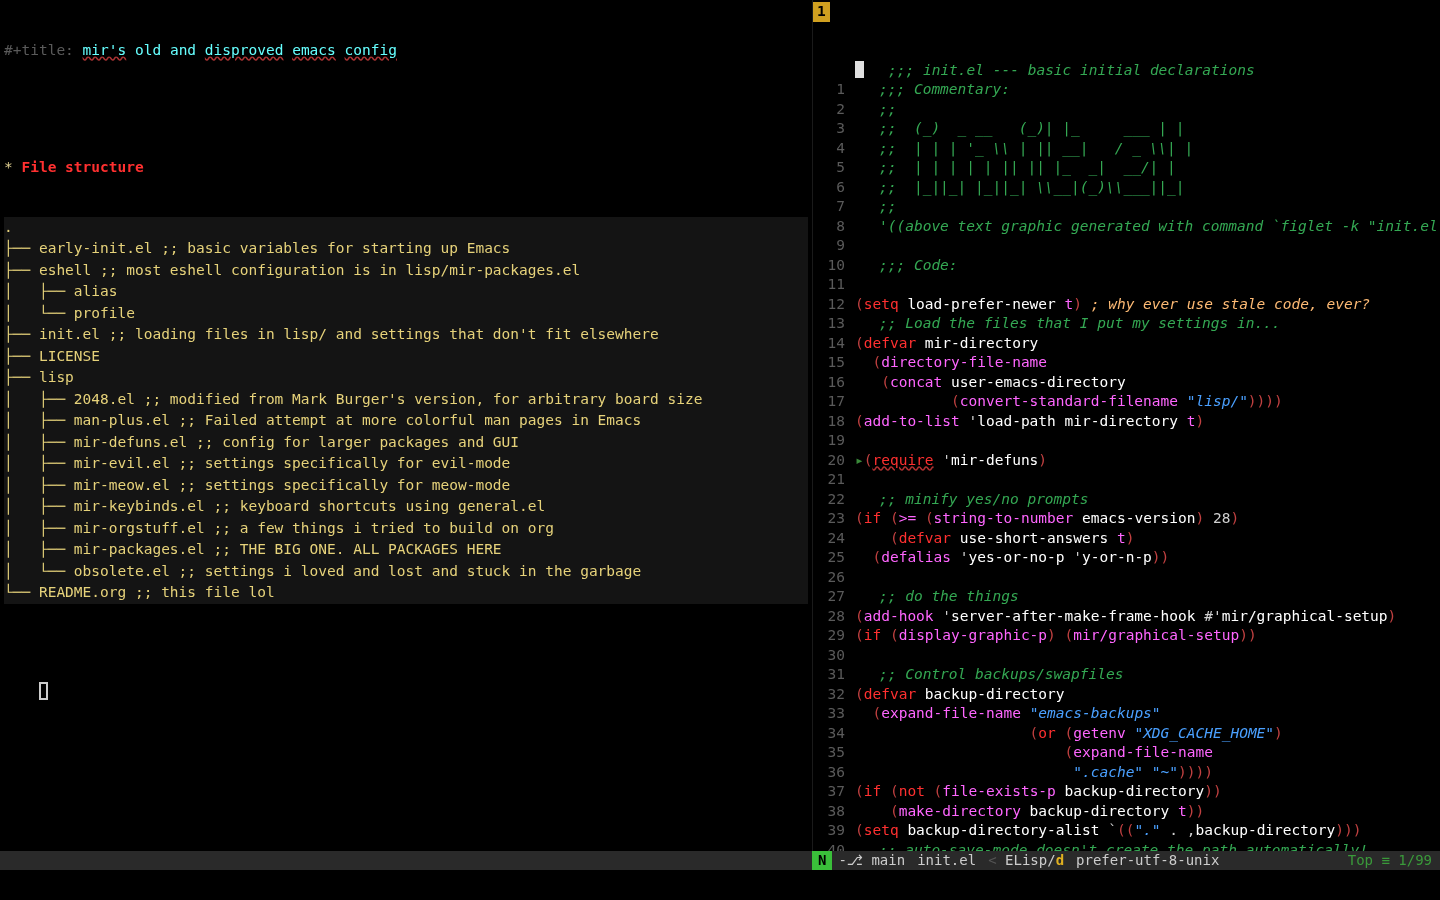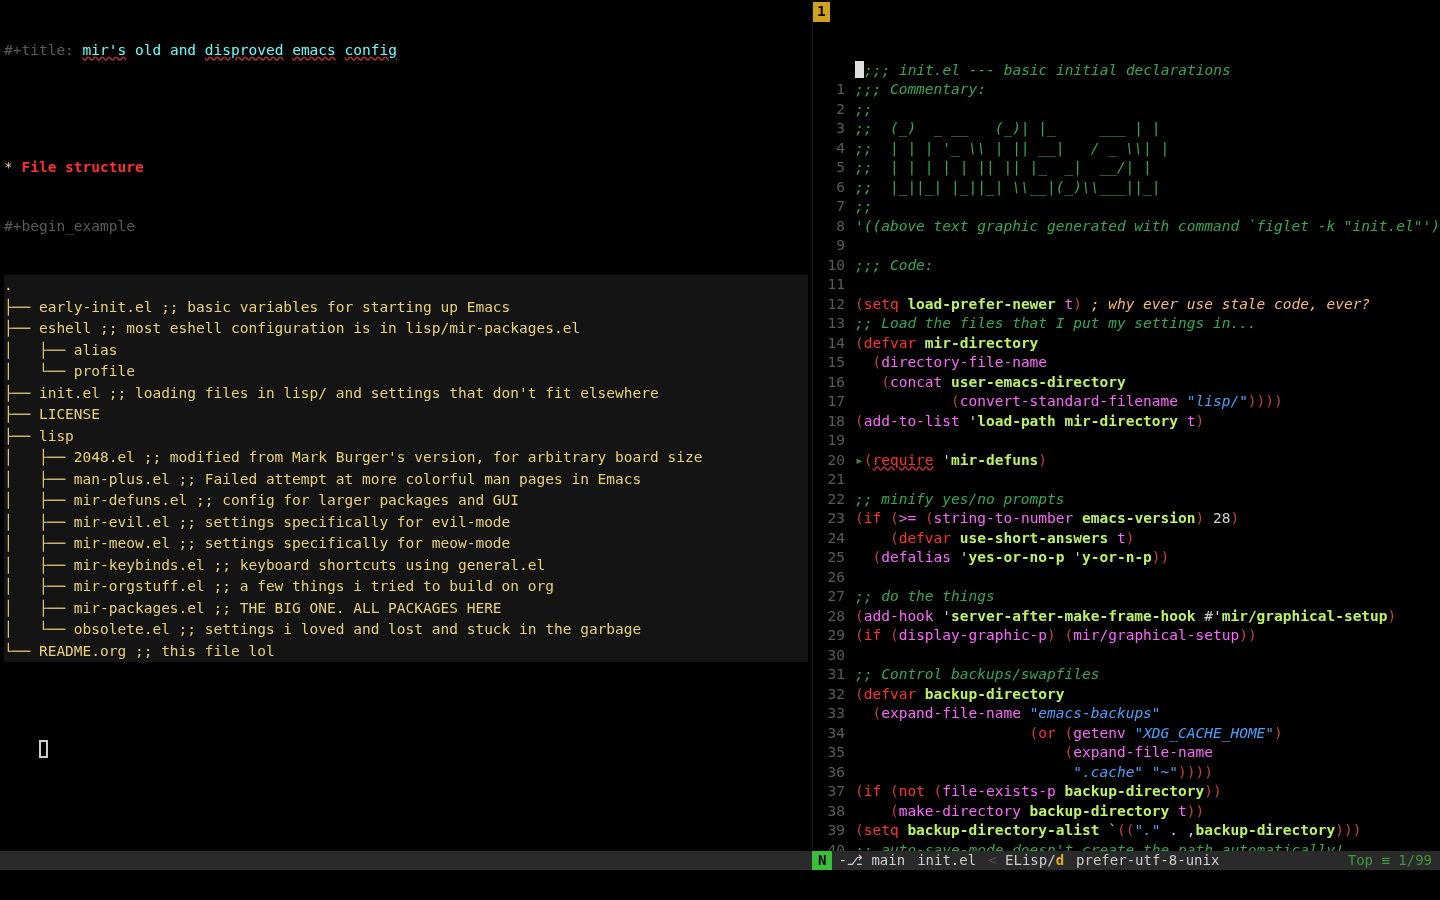--- a/index.html
+++ b/index.html
@@ -61,26 +61,26 @@
   }
   .ln-cur { color:#d0d0d0; }
   .code { flex:1; white-space:pre; }
   .code-cursor {
     display:inline-block;
     background:#e0e0e0; color:#000;
     width:9px; height:17px;
   }
 
   
-  .cmt  { color:#34a853; font-style:italic; }
+  .cmt  { color:#34a853; font-style:italic;padding-left:24px; }
   .cmt2 { color:#fdba74; font-style:italic; }
   .paren{ color:#c04040; }
   .kw   { color:#ff3030; font-weight:normal; }
   .fn   { color:#ff66ff; }
-  .var  { color:#bef264;font-weight:bold; }
+  .var  { color:#ffffff; }
   .str  { color:#4aa0ff; font-style:italic; }
   .num  { color:#d0d0d0; }
   .quote{ color:#d0d0d0; }
   .sym  { color:#d0d0d0; }
   .gtr  { color:#3a8a3a; }
   .uwave{ text-decoration: underline wavy #b03030; }
 
   
   .modelines {
     display:flex;
@@ -116,21 +116,20 @@
 </style>
 </head>
 <body>
 
 <div class="split">
 
   <div class="pane pane-left">
     <div><span class="dim">#+title: </span><span id="title-words"><span class="title titleU">mir's</span> <span class="title">old</span> <span class="title">and</span> <span class="title titleU">disproved</span> <span class="title titleU">emacs</span> <span class="title titleU">config</span></span></div>
     <div>&nbsp;</div>
     <div><span class="hdgStar">* </span><span class="hdg">File structure</span></div>
-    <div class="dim">#+begin_example</div>
     <div id="tree"><div class="example">.</div><div class="example">├── early-init.el ;; basic variables for starting up Emacs</div><div class="example">├── eshell ;; most eshell configuration is in lisp/mir-packages.el</div><div class="example">│   ├── alias</div><div class="example">│   └── profile</div><div class="example">├── init.el ;; loading files in lisp/ and settings that don't fit elsewhere</div><div class="example">├── LICENSE</div><div class="example">├── lisp</div><div class="example">│   ├── 2048.el ;; modified from Mark Burger's version, for arbitrary board size</div><div class="example">│   ├── man-plus.el ;; Failed attempt at more colorful man pages in Emacs</div><div class="example">│   ├── mir-defuns.el ;; config for larger packages and GUI</div><div class="example">│   ├── mir-evil.el ;; settings specifically for evil-mode</div><div class="example">│   ├── mir-meow.el ;; settings specifically for meow-mode</div><div class="example">│   ├── mir-keybinds.el ;; keyboard shortcuts using general.el</div><div class="example">│   ├── mir-orgstuff.el ;; a few things i tried to build on org</div><div class="example">│   ├── mir-packages.el ;; THE BIG ONE. ALL PACKAGES HERE</div><div class="example">│   └── obsolete.el ;; settings i loved and lost and stuck in the garbage</div><div class="example">└── README.org ;; this file lol</div></div>
     <div>&nbsp;</div>
     <span class="cursor"></span>
   </div>
 
   <div class="pane pane-right">
     <div class="code-area">
       <span class="gutter-hl">1</span>
       <div id="code"><div class="code-line"><span class="ln ln-cur"></span><span class="code"><span class="code-cursor">&nbsp;</span><span class="cmt">;;; init.el --- basic initial declarations</span></span></div><div class="code-line"><span class="ln">1</span><span class="code"><span class="cmt">;;; Commentary:</span></span></div><div class="code-line"><span class="ln">2</span><span class="code"><span class="cmt">;;</span></span></div><div class="code-line"><span class="ln">3</span><span class="code"><span class="cmt">;;  (_)  _ __   (_)| |_     ___ | |</span></span></div><div class="code-line"><span class="ln">4</span><span class="code"><span class="cmt">;;  | | | '_ \\ | || __|   / _ \\| |</span></span></div><div class="code-line"><span class="ln">5</span><span class="code"><span class="cmt">;;  | | | | | || || |_  _|  __/| |</span></span></div><div class="code-line"><span class="ln">6</span><span class="code"><span class="cmt">;;  |_||_| |_||_| \\__|(_)\\___||_|</span></span></div><div class="code-line"><span class="ln">7</span><span class="code"><span class="cmt">;;</span></span></div><div class="code-line"><span class="ln">8</span><span class="code"><span class="cmt">'((above text graphic generated with command `figlet -k "init.el"'))</span></span></div><div class="code-line"><span class="ln">9</span><span class="code"></span></div><div class="code-line"><span class="ln">10</span><span class="code"><span class="cmt">;;; Code:</span></span></div><div class="code-line"><span class="ln">11</span><span class="code"></span></div><div class="code-line"><span class="ln">12</span><span class="code"><span class="paren">(</span><span class="kw">setq</span> <span class="var">load-prefer-newer</span> <span class="fn">t</span><span class="paren">)</span> <span class="cmt2">; why ever use stale code, ever?</span></span></div><div class="code-line"><span class="ln">13</span><span class="code"><span class="cmt">;; Load the files that I put my settings in...</span></span></div><div class="code-line"><span class="ln">14</span><span class="code"><span class="paren">(</span><span class="kw">defvar</span> <span class="var">mir-directory</span></span></div><div class="code-line"><span class="ln">15</span><span class="code">  <span class="paren">(</span><span class="fn">directory-file-name</span></span></div><div class="code-line"><span class="ln">16</span><span class="code">   <span class="paren">(</span><span class="fn">concat</span> <span class="var">user-emacs-directory</span></span></div><div class="code-line"><span class="ln">17</span><span class="code">           <span class="paren">(</span><span class="fn">convert-standard-filename</span> <span class="str">"lisp/"</span><span class="paren">))))</span></span></div><div class="code-line"><span class="ln">18</span><span class="code"><span class="paren">(</span><span class="fn">add-to-list</span> <span class="quote">'</span><span class="var">load-path</span> <span class="var">mir-directory</span> <span class="fn">t</span><span class="paren">)</span></span></div><div class="code-line"><span class="ln">19</span><span class="code"></span></div><div class="code-line"><span class="ln">20</span><span class="code"><span class="gtr">▸</span><span class="paren">(</span><span class="kw uwave">require</span> <span class="quote">'</span><span class="var">mir-defuns</span><span class="paren">)</span></span></div><div class="code-line"><span class="ln">21</span><span class="code"></span></div><div class="code-line"><span class="ln">22</span><span class="code"><span class="cmt">;; minify yes/no prompts</span></span></div><div class="code-line"><span class="ln">23</span><span class="code"><span class="paren">(</span><span class="kw">if</span> <span class="paren">(</span><span class="fn">&gt;=</span> <span class="paren">(</span><span class="fn">string-to-number</span> <span class="var">emacs-version</span><span class="paren">)</span> <span class="num">28</span><span class="paren">)</span></span></div><div class="code-line"><span class="ln">24</span><span class="code">    <span class="paren">(</span><span class="kw">defvar</span> <span class="var">use-short-answers</span> <span class="fn">t</span><span class="paren">)</span></span></div><div class="code-line"><span class="ln">25</span><span class="code">  <span class="paren">(</span><span class="fn">defalias</span> <span class="quote">'</span><span class="var">yes-or-no-p</span> <span class="quote">'</span><span class="var">y-or-n-p</span><span class="paren">))</span></span></div><div class="code-line"><span class="ln">26</span><span class="code"></span></div><div class="code-line"><span class="ln">27</span><span class="code"><span class="cmt">;; do the things</span></span></div><div class="code-line"><span class="ln">28</span><span class="code"><span class="paren">(</span><span class="fn">add-hook</span> <span class="quote">'</span><span class="var">server-after-make-frame-hook</span> <span class="quote">#'</span><span class="var">mir/graphical-setup</span><span class="paren">)</span></span></div><div class="code-line"><span class="ln">29</span><span class="code"><span class="paren">(</span><span class="kw">if</span> <span class="paren">(</span><span class="fn">display-graphic-p</span><span class="paren">)</span> <span class="paren">(</span><span class="fn">mir/graphical-setup</span><span class="paren">))</span></span></div><div class="code-line"><span class="ln">30</span><span class="code"></span></div><div class="code-line"><span class="ln">31</span><span class="code"><span class="cmt">;; Control backups/swapfiles</span></span></div><div class="code-line"><span class="ln">32</span><span class="code"><span class="paren">(</span><span class="kw">defvar</span> <span class="var">backup-directory</span></span></div><div class="code-line"><span class="ln">33</span><span class="code">  <span class="paren">(</span><span class="fn">expand-file-name</span> <span class="str">"emacs-backups"</span></span></div><div class="code-line"><span class="ln">34</span><span class="code">                    <span class="paren">(</span><span class="kw">or</span> <span class="paren">(</span><span class="fn">getenv</span> <span class="str">"XDG_CACHE_HOME"</span><span class="paren">)</span></span></div><div class="code-line"><span class="ln">35</span><span class="code">                        <span class="paren">(</span><span class="fn">expand-file-name</span></span></div><div class="code-line"><span class="ln">36</span><span class="code">                         <span class="str">".cache"</span> <span class="str">"~"</span><span class="paren">))))</span></span></div><div class="code-line"><span class="ln">37</span><span class="code"><span class="paren">(</span><span class="kw">if</span> <span class="paren">(</span><span class="kw">not</span> <span class="paren">(</span><span class="fn">file-exists-p</span> <span class="var">backup-directory</span><span class="paren">))</span></span></div><div class="code-line"><span class="ln">38</span><span class="code">    <span class="paren">(</span><span class="fn">make-directory</span> <span class="var">backup-directory</span> <span class="fn">t</span><span class="paren">))</span></span></div><div class="code-line"><span class="ln">39</span><span class="code"><span class="paren">(</span><span class="kw">setq</span> <span class="var">backup-directory-alist</span> <span class="quote">`</span><span class="paren">((</span><span class="str">"."</span> <span class="sym">. ,</span><span class="var">backup-directory</span><span class="paren">)))</span></span></div><div class="code-line"><span class="ln">40</span><span class="code"><span class="cmt">;; auto-save-mode doesn't create the path automatically!</span></span></div></div>
     </div>

